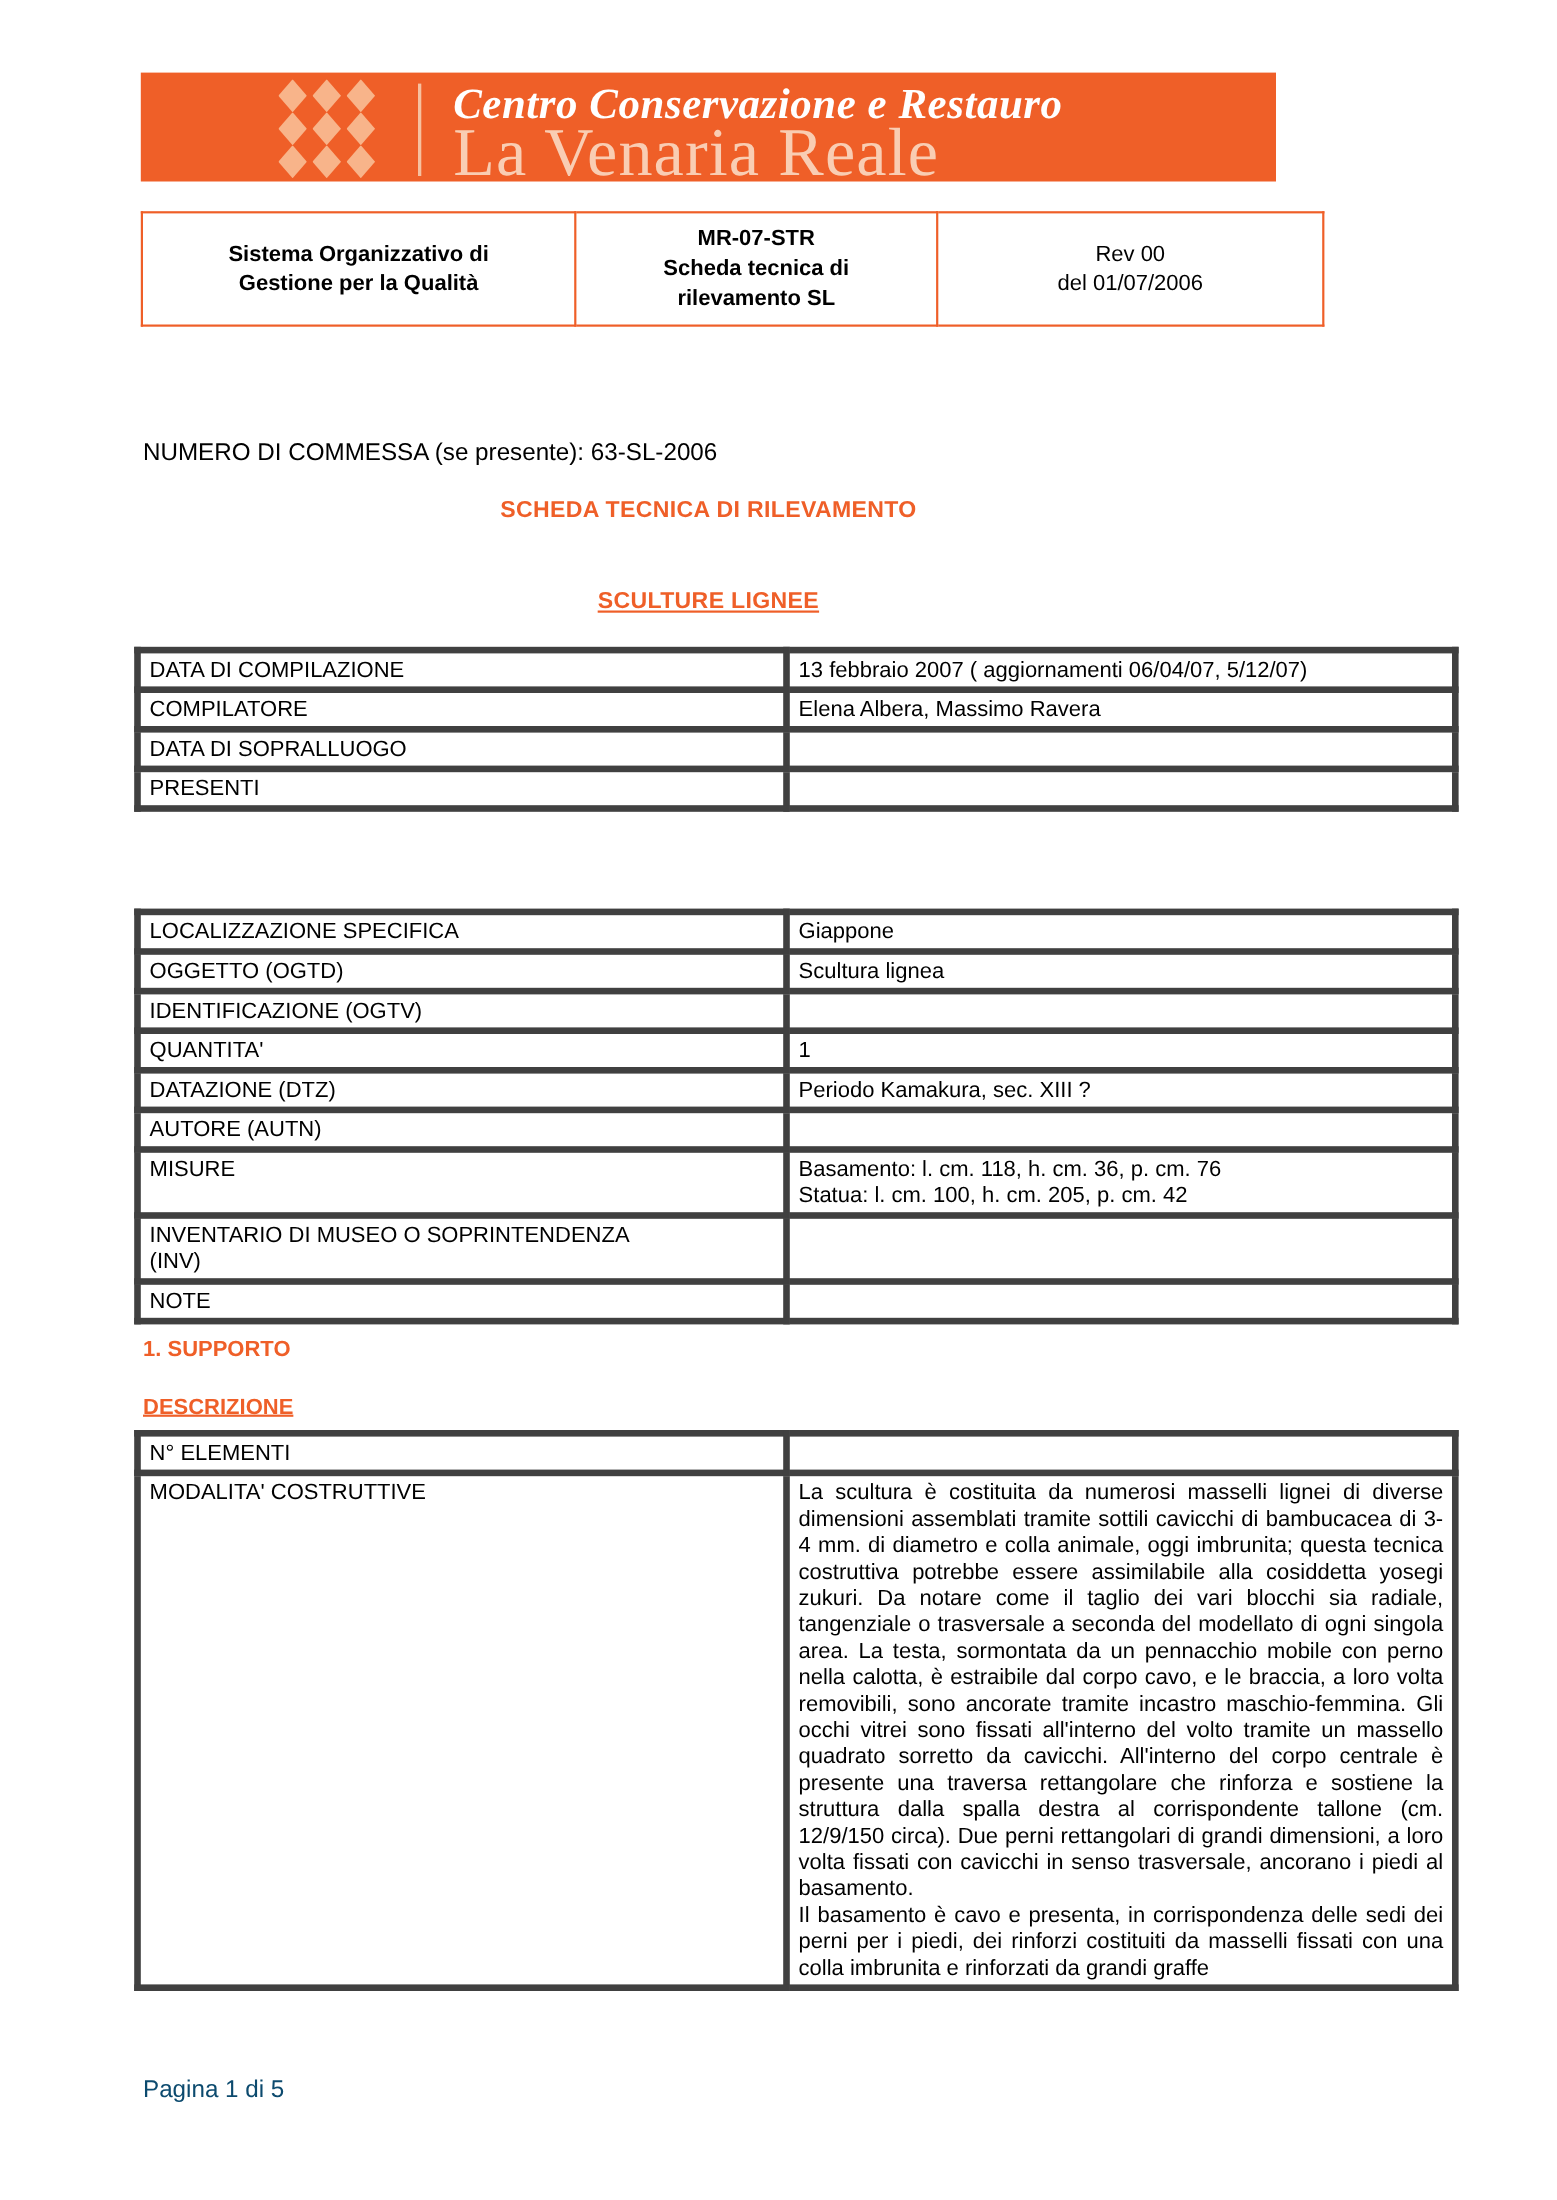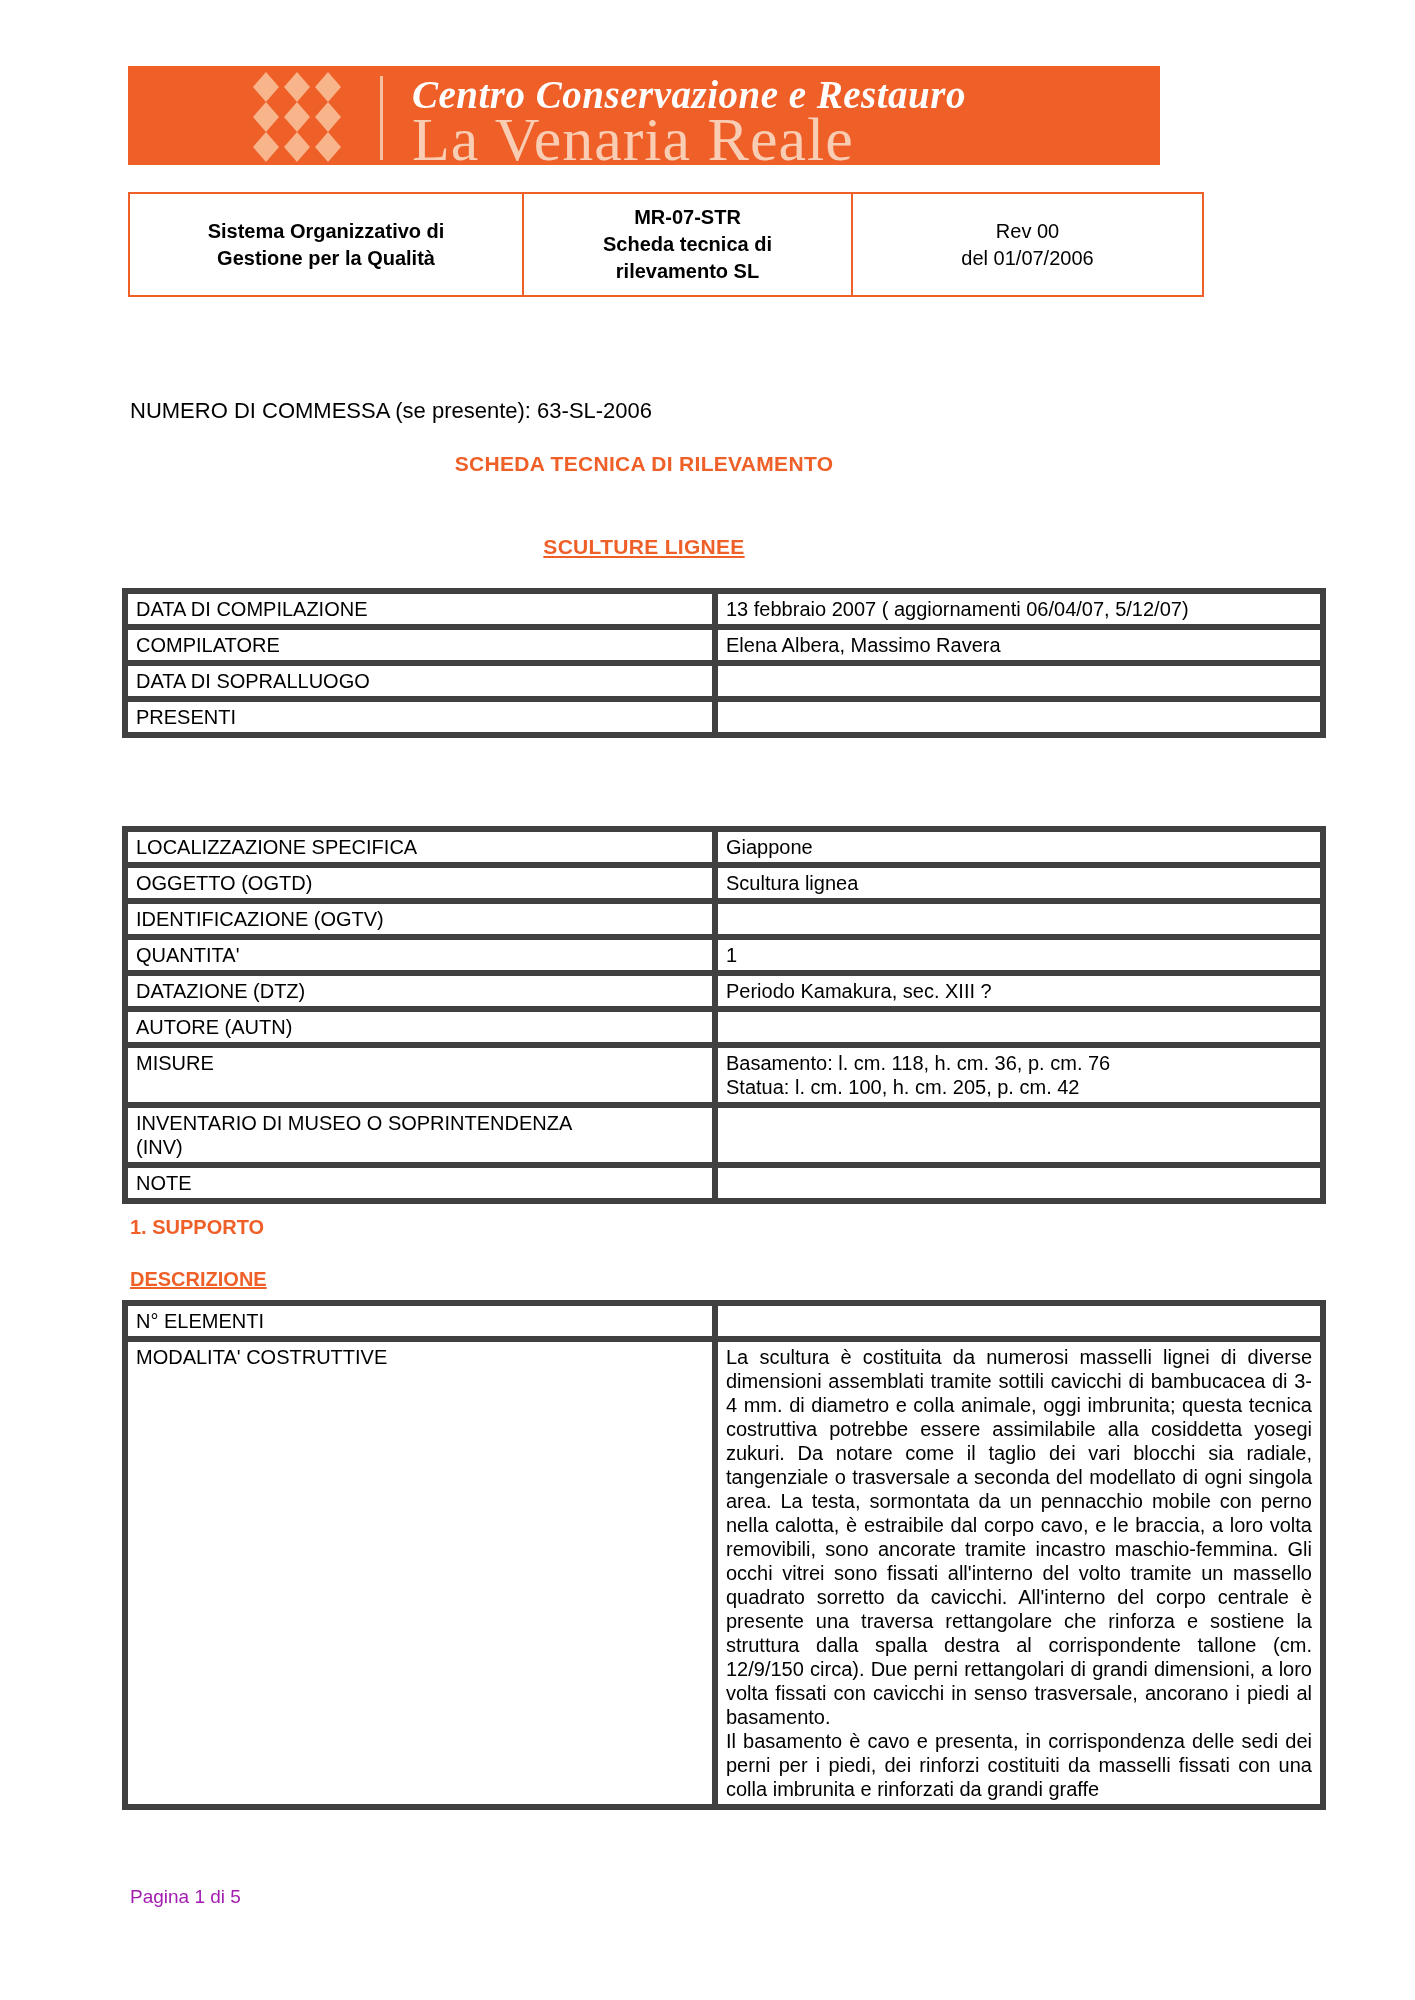--- a/index.html
+++ b/index.html
@@ -190,22 +190,22 @@
     font-weight: bold;
     color: #ef5f28;
   }
   #sec-supporto { top: 1216px; }
   #sec-descrizione { top: 1268px; text-decoration: underline; }
 
   .footer {
     position: absolute;
     left: 130px;
     top: 1886px;
-    font-size: 19px;
-    color: #a21caf;
+    font-size: 22px;
+    color: #0c4a6e;
     text-align: right;
   }
 </style>
 </head>
 <body>
 
 <div class="page">
 
   <div class="banner">
     <div class="banner-inner">

